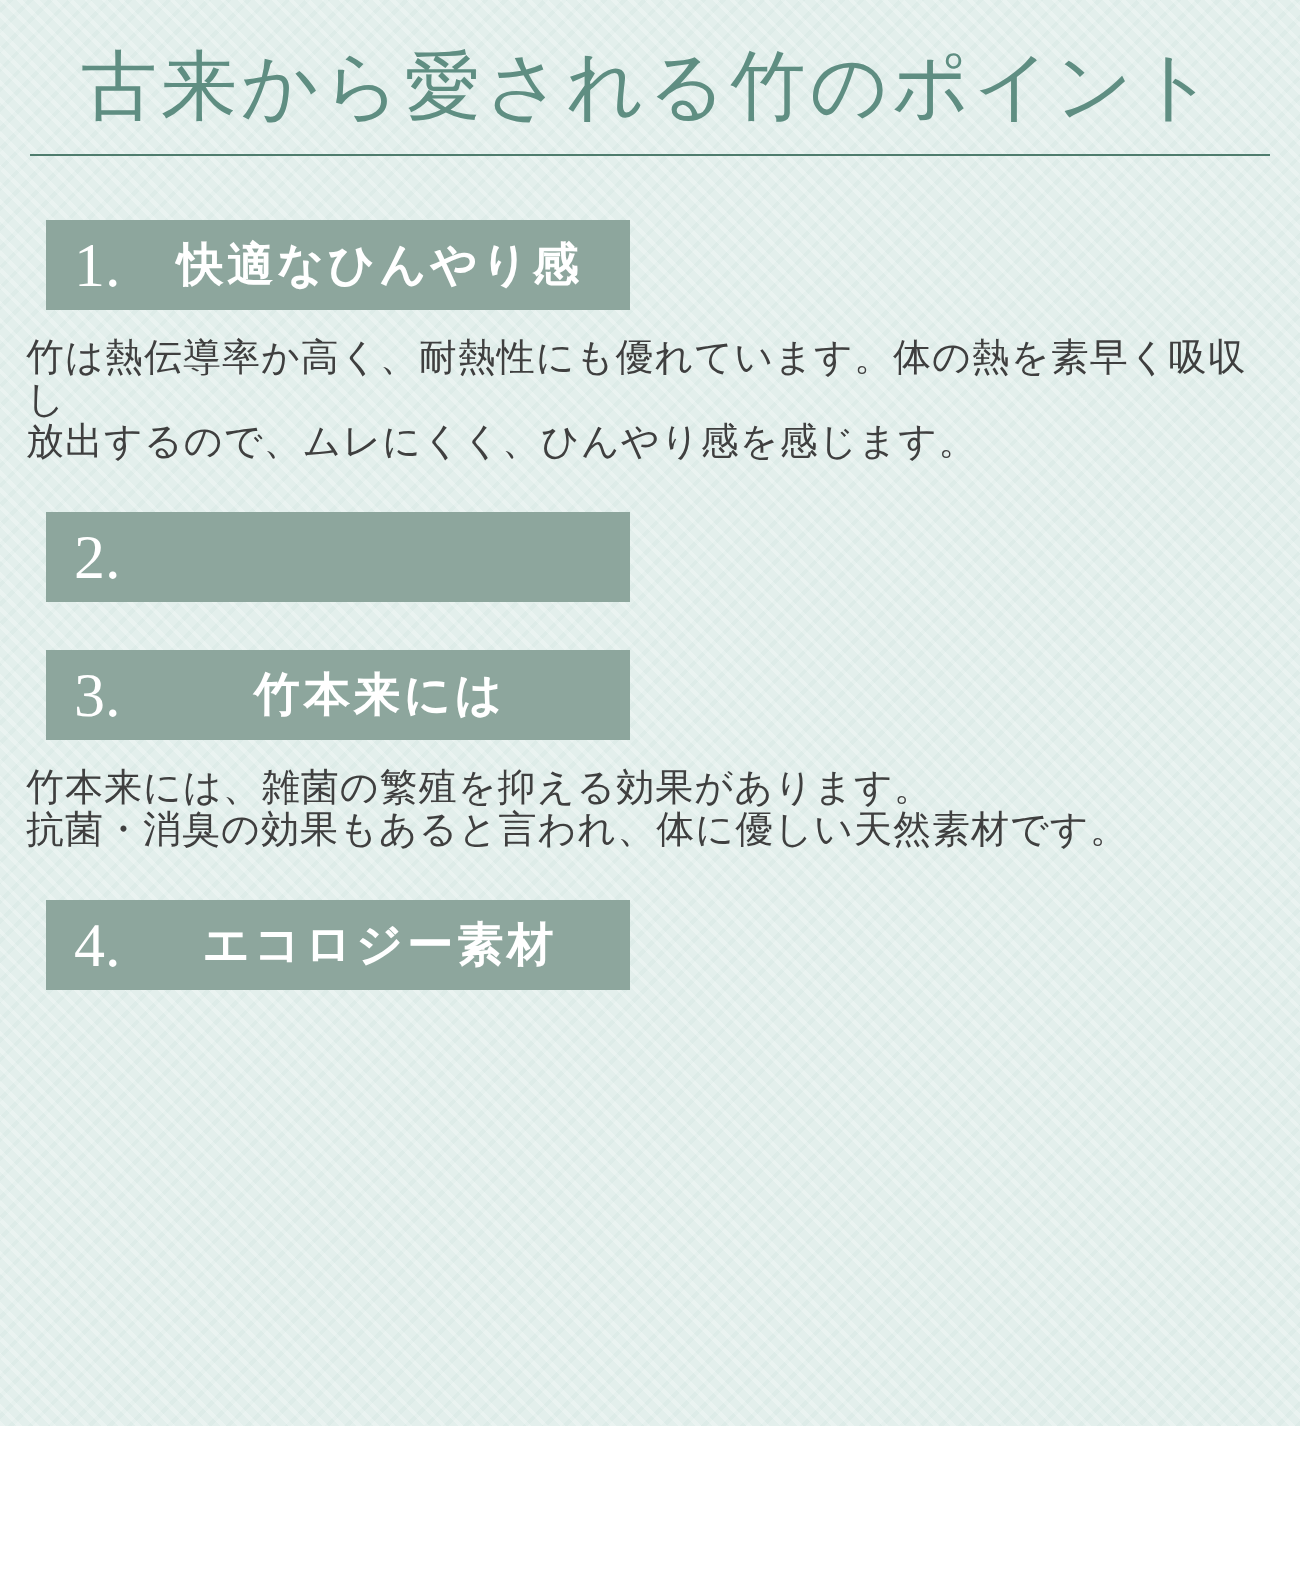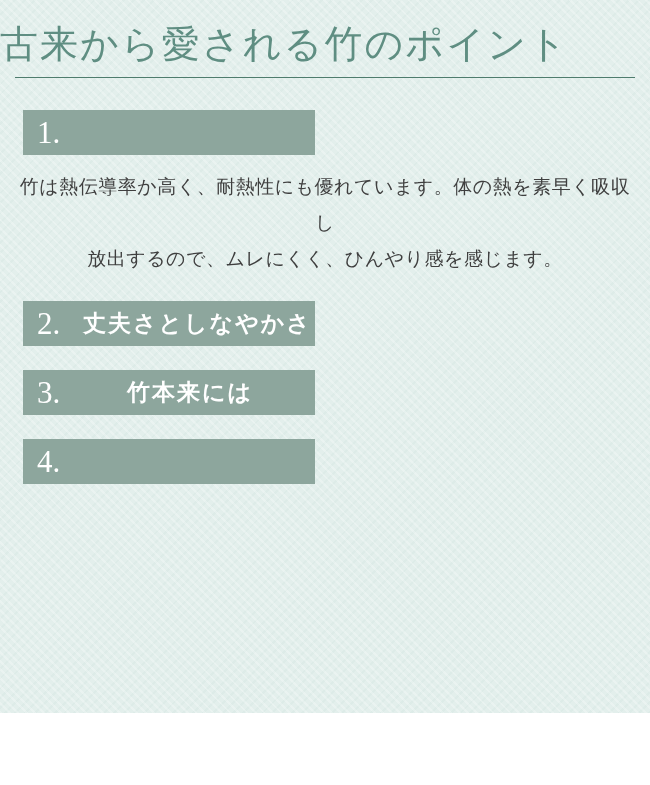--- a/index.html
+++ b/index.html
@@ -21,21 +21,21 @@
     
     background-image:
       repeating-linear-gradient(45deg, rgba(255,255,255,0.25) 0 2px, rgba(255,255,255,0) 2px 6px),
       repeating-linear-gradient(-45deg, rgba(196,220,214,0.18) 0 2px, rgba(255,255,255,0) 2px 7px);
     box-sizing: border-box;
     padding-top: 22px;
     overflow: hidden;
   }
   .title {
     margin: 0;
-    text-align: left;
+    text-align: center;
     font-size: 38px;
     font-weight: 500;
     letter-spacing: 2px;
     line-height: 1.2;
     color: #5f8e82;
   }
   .title-underline {
     height: 0;
     border-top: 1px solid #4e7c6d;
     margin: 9px 15px 0 15px;
@@ -72,25 +72,24 @@
     font-size: 23px;
     font-weight: 700;
     letter-spacing: 2px;
     color: #ffffff;
     padding-right: 18px;
     white-space: nowrap;
   }
   .point-body {
     margin: 14px 13px 0 13px;
     font-size: 19px;
-    line-height: 36px;
+    line-height: 21px;
     letter-spacing: 0.5px;
     color: #3f3f3f;
     white-space: pre-line;
-    text-align: center;
   }
   .bottom-white {
     width: 650px;
     height: 72px;
     background: #ffffff;
   }
 </style>
 </head>
 <body>
 
@@ -98,42 +97,45 @@
   <div class="content">
 
     <h1 class="title">古来から愛される竹のポイント</h1>
     <div class="title-underline"></div>
 
     <div class="sections">
 
       <section class="point">
         <div class="point-header">
           <span class="point-number">1.</span>
+          <span class="point-label">快適なひんやり感</span>
         </div>
         <p class="point-body">竹は熱伝導率か高く、耐熱性にも優れています。体の熱を素早く吸収し
 放出するので、ムレにくく、ひんやり感を感じます。</p>
       </section>
 
       <section class="point">
         <div class="point-header">
           <span class="point-number">2.</span>
-          <span class="point-label">丈夫さとしなやかさ</span>
         </div>
       </section>
 
       <section class="point">
         <div class="point-header">
           <span class="point-number">3.</span>
           <span class="point-label">竹本来には</span>
         </div>
+        <p class="point-body">竹本来には、雑菌の繁殖を抑える効果があります。
+抗菌・消臭の効果もあると言われ、体に優しい天然素材です。</p>
       </section>
 
       <section class="point">
         <div class="point-header">
           <span class="point-number">4.</span>
+          <span class="point-label">エコロジー素材</span>
         </div>
       </section>
 
     </div>
   </div>
 
   <div class="bottom-white"></div>
 </div>
 
 </body></html>

